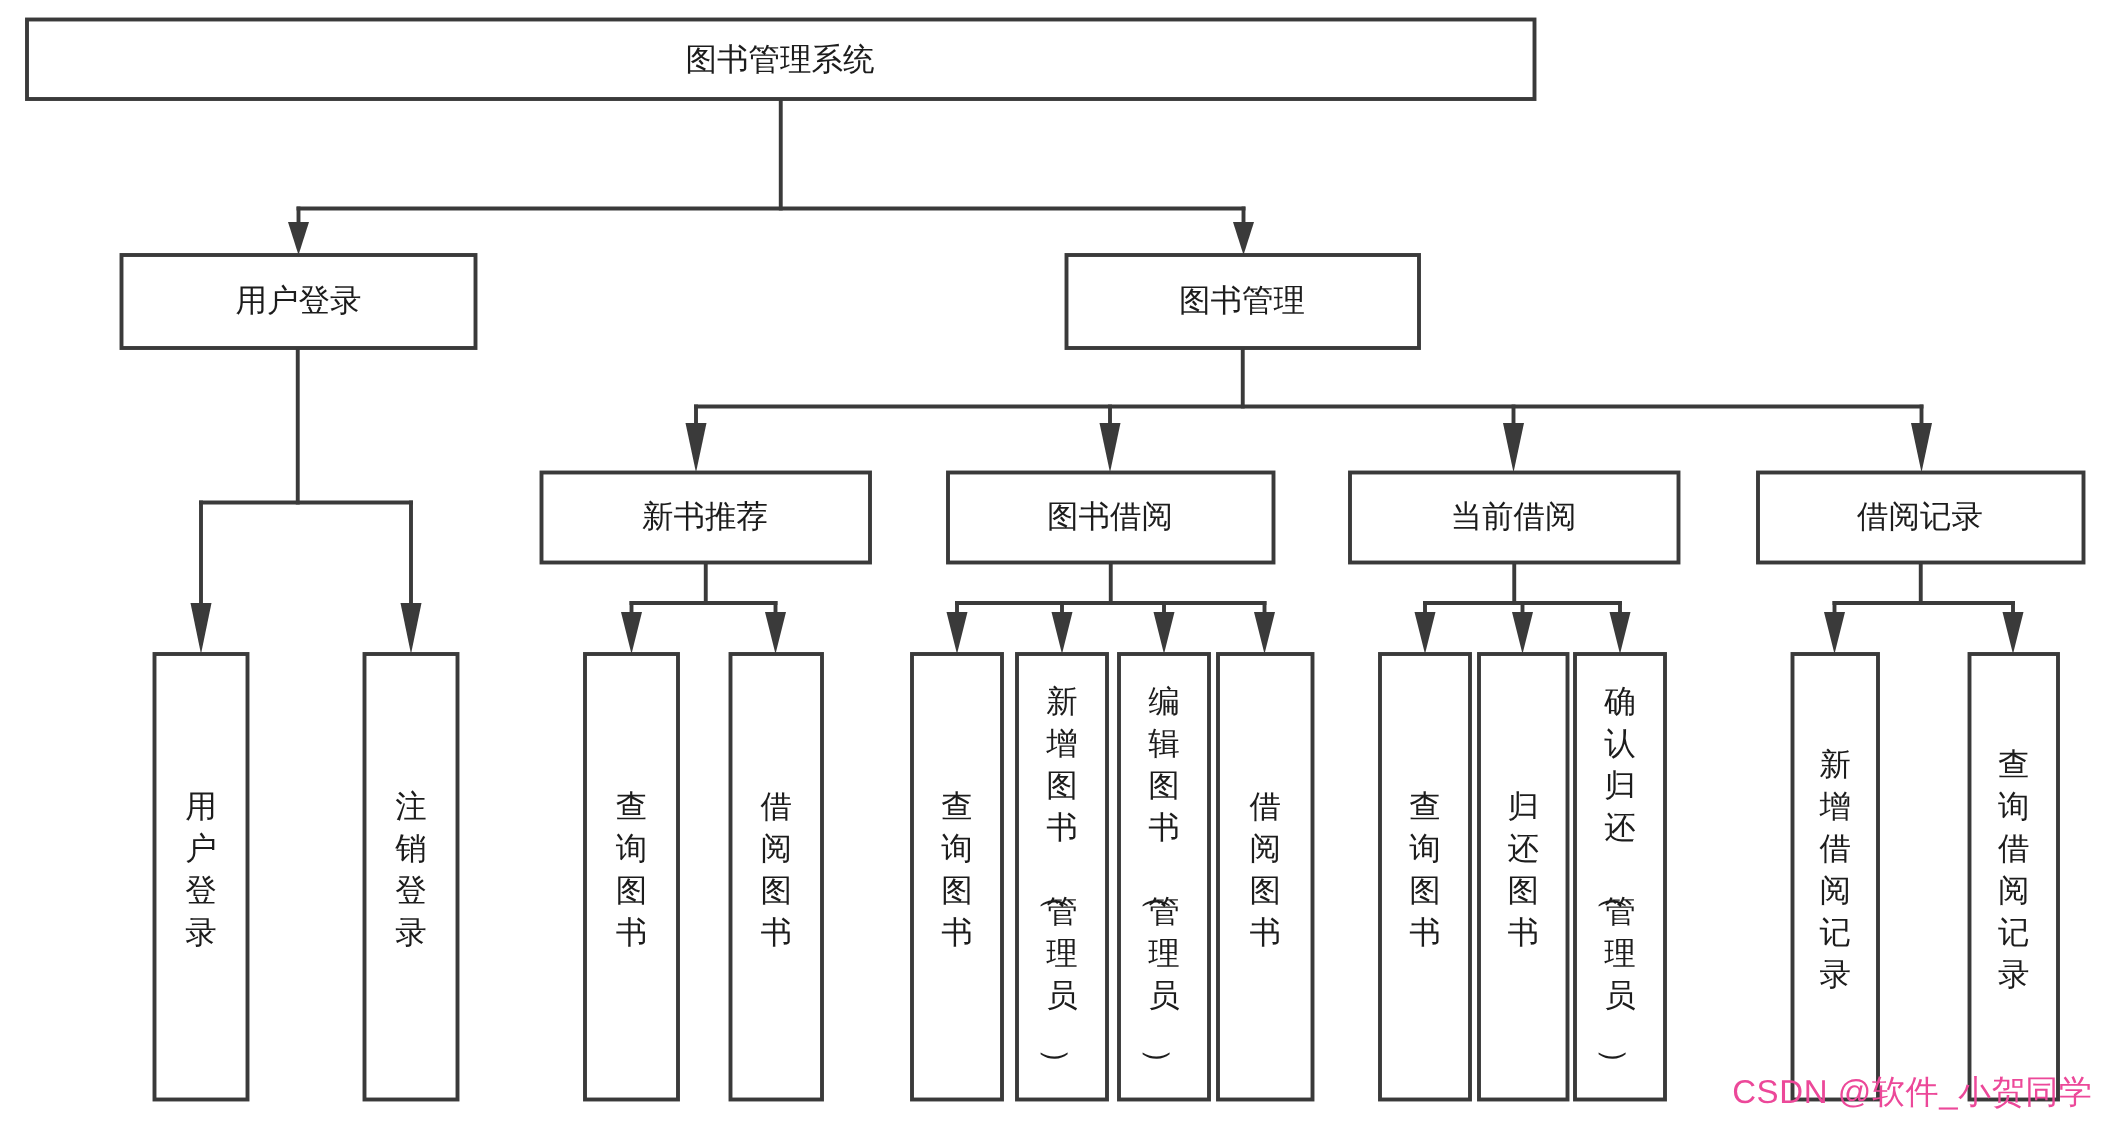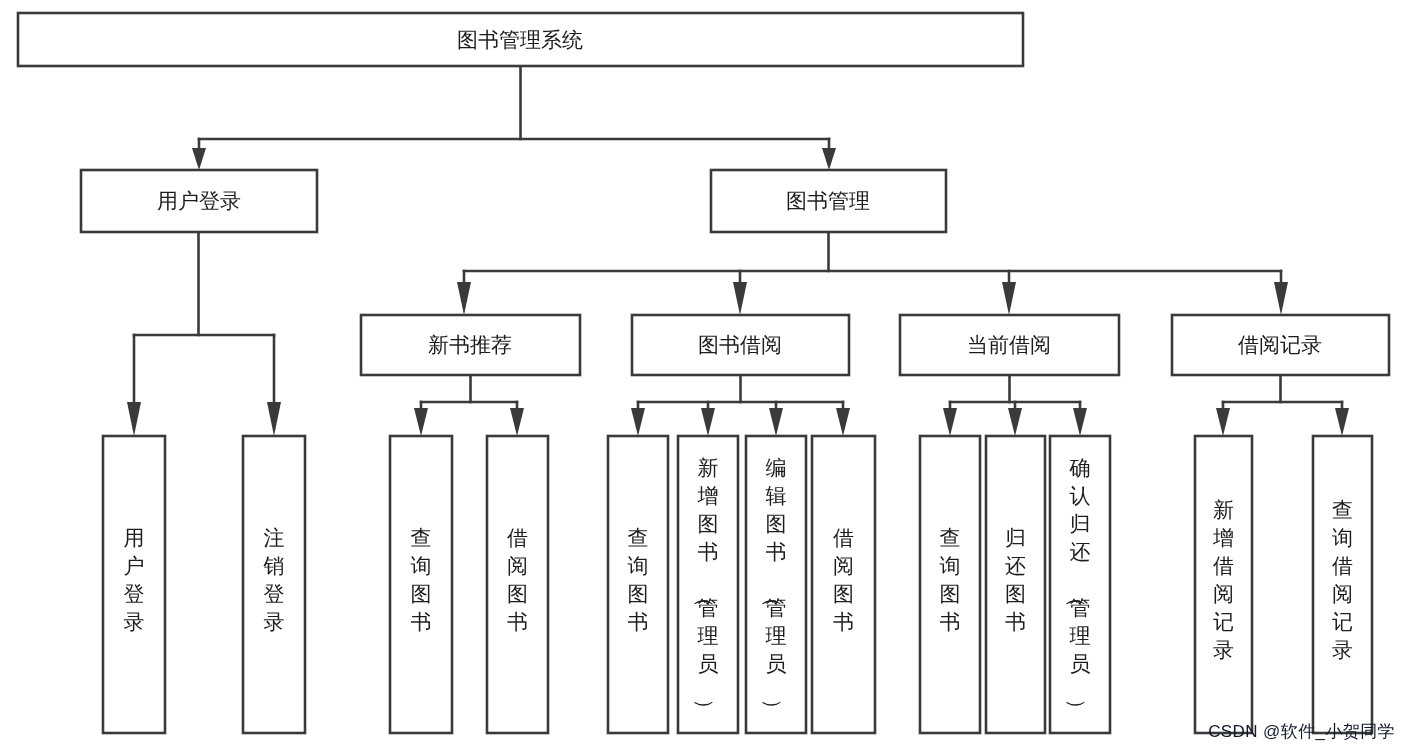--- a/index.html
+++ b/index.html
@@ -52,22 +52,22 @@
     font-family: "Liberation Sans", "DejaVu Sans", sans-serif;
     font-size: 21px;
     fill: #1c1c1c;
     text-anchor: middle;
   }
   .watermark {
     position: absolute;
     right: 10px;
     bottom: 4px;
     font-family: "Liberation Sans", "DejaVu Sans", sans-serif;
-    font-size: 17px;
-    color: #0f172a;
+    font-size: 22px;
+    color: #ec4899;
     white-space: nowrap;
     letter-spacing: 0.4px;
   }
 </style>
 </head>
 <body>
 
 <div id="diagram-root">
 
   <svg id="diagram-svg" viewBox="0 0 1405 747">

